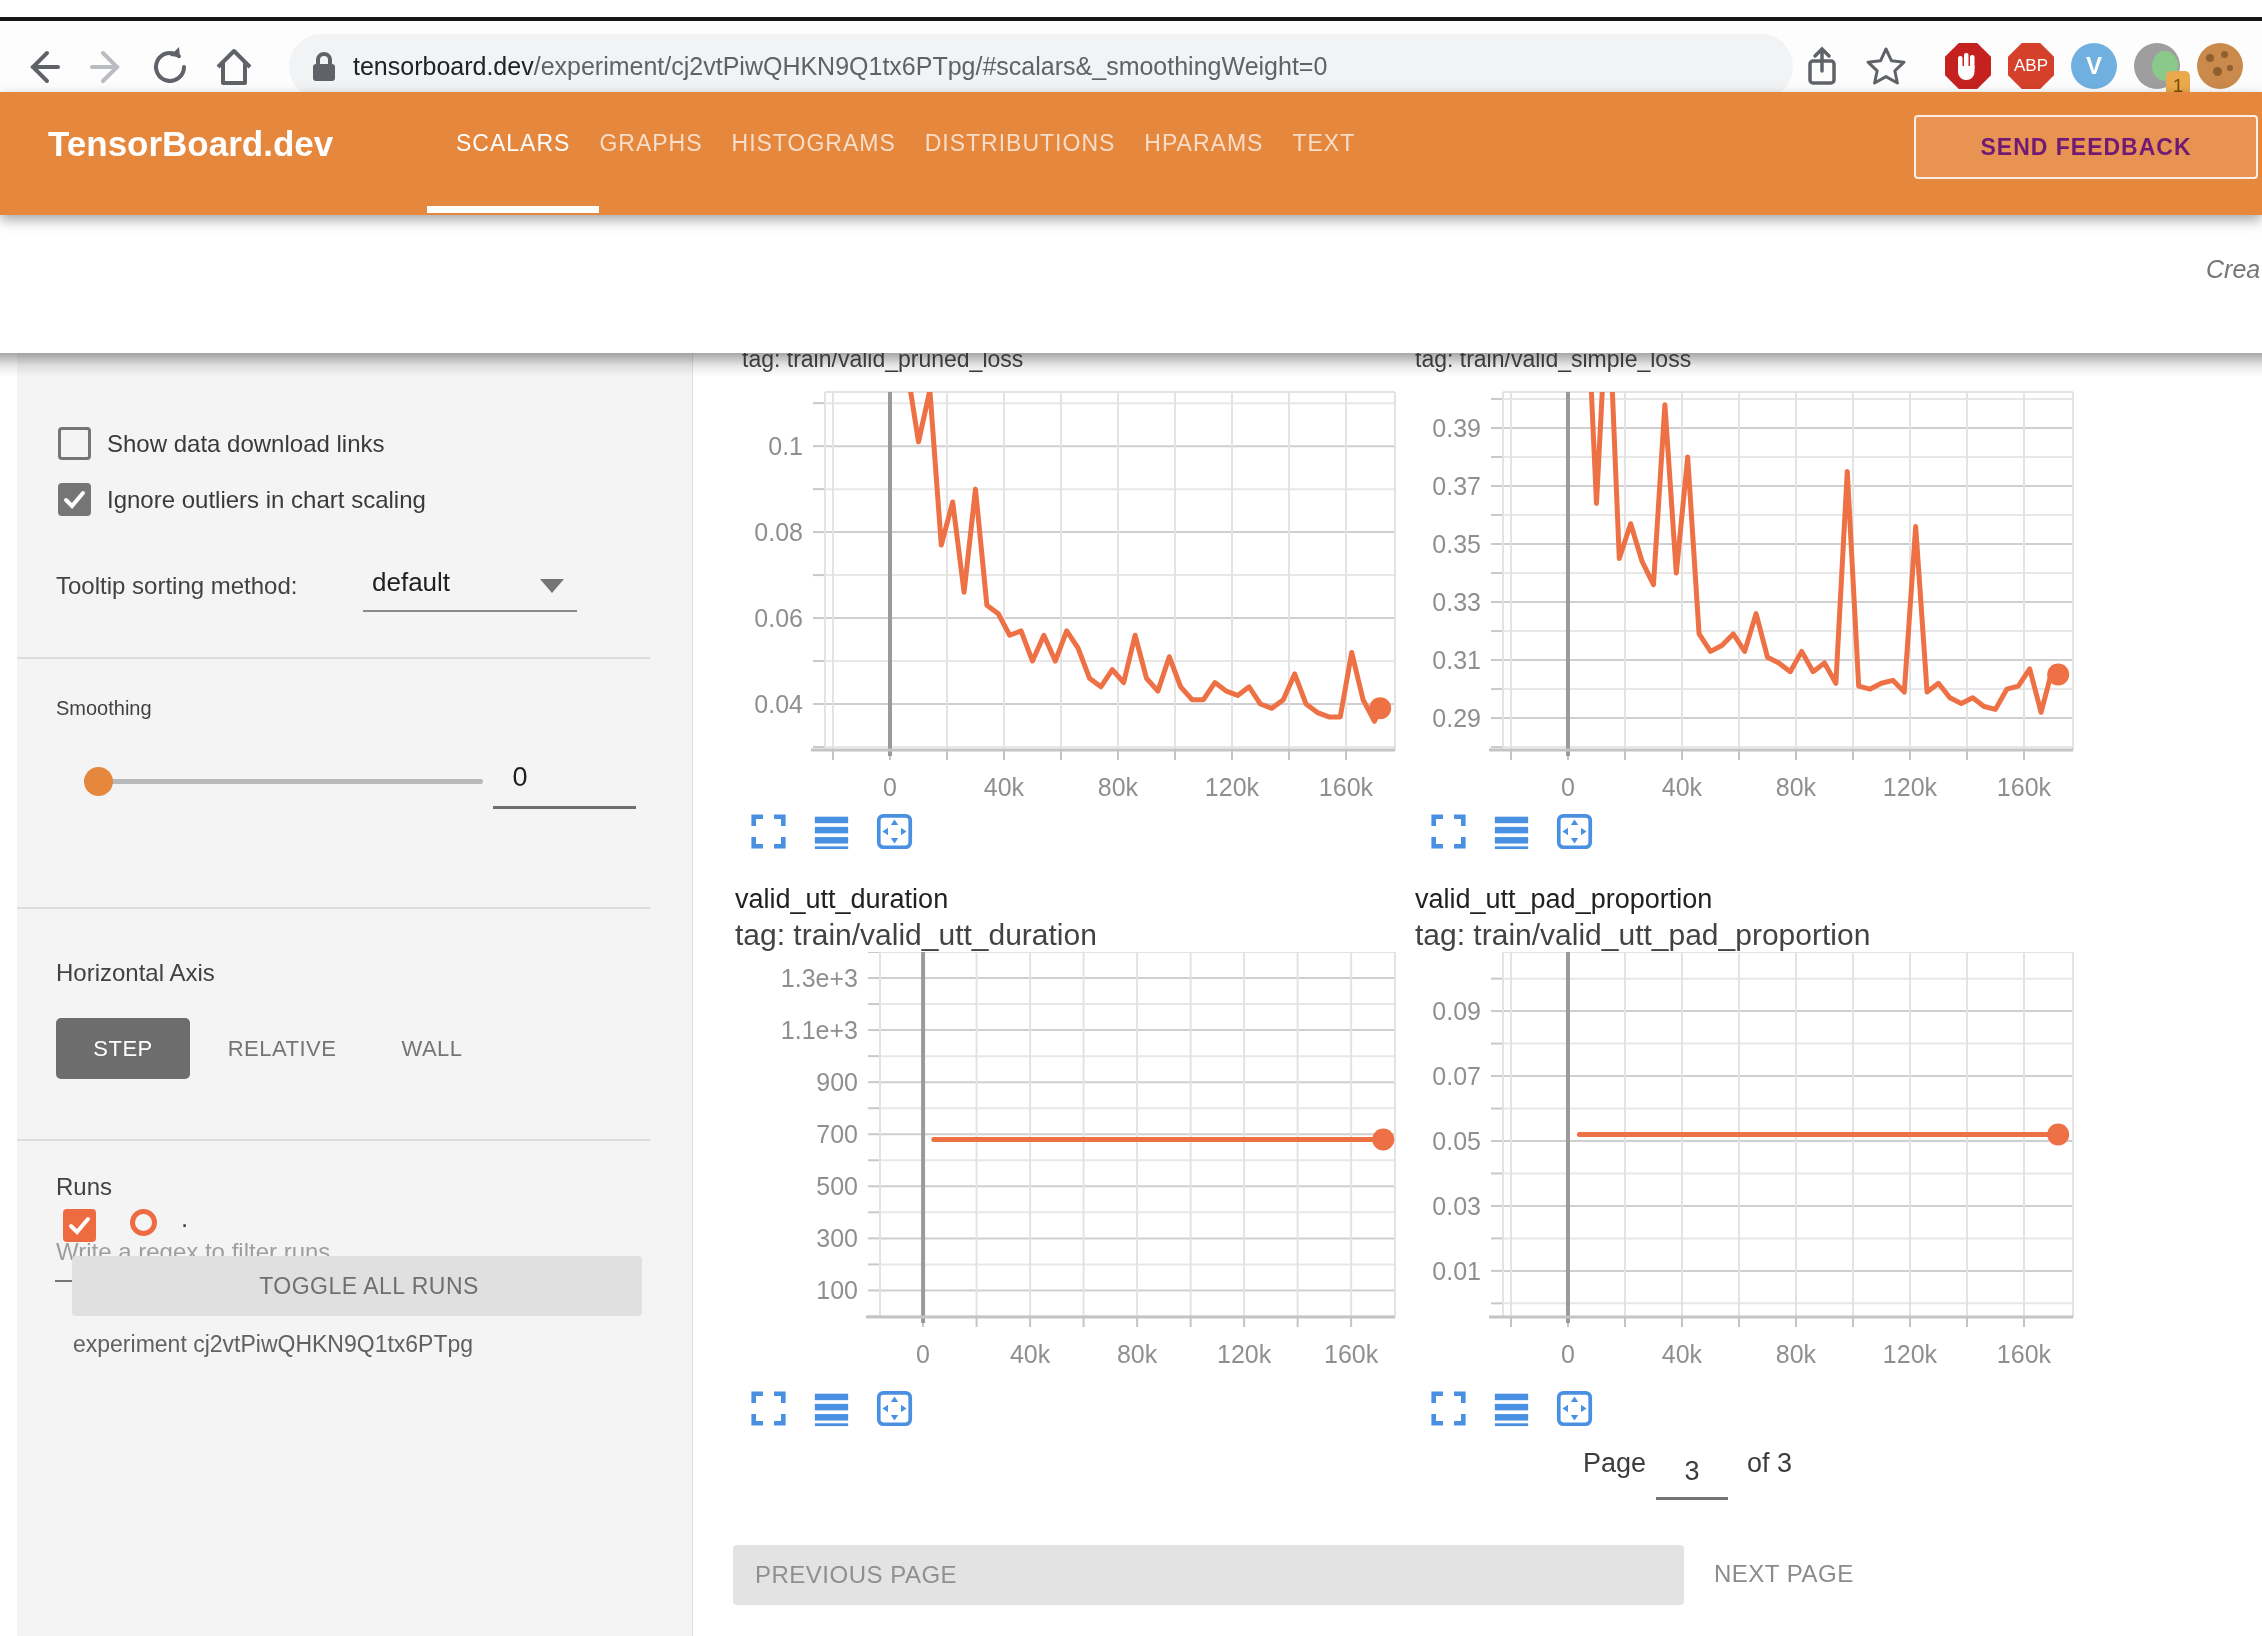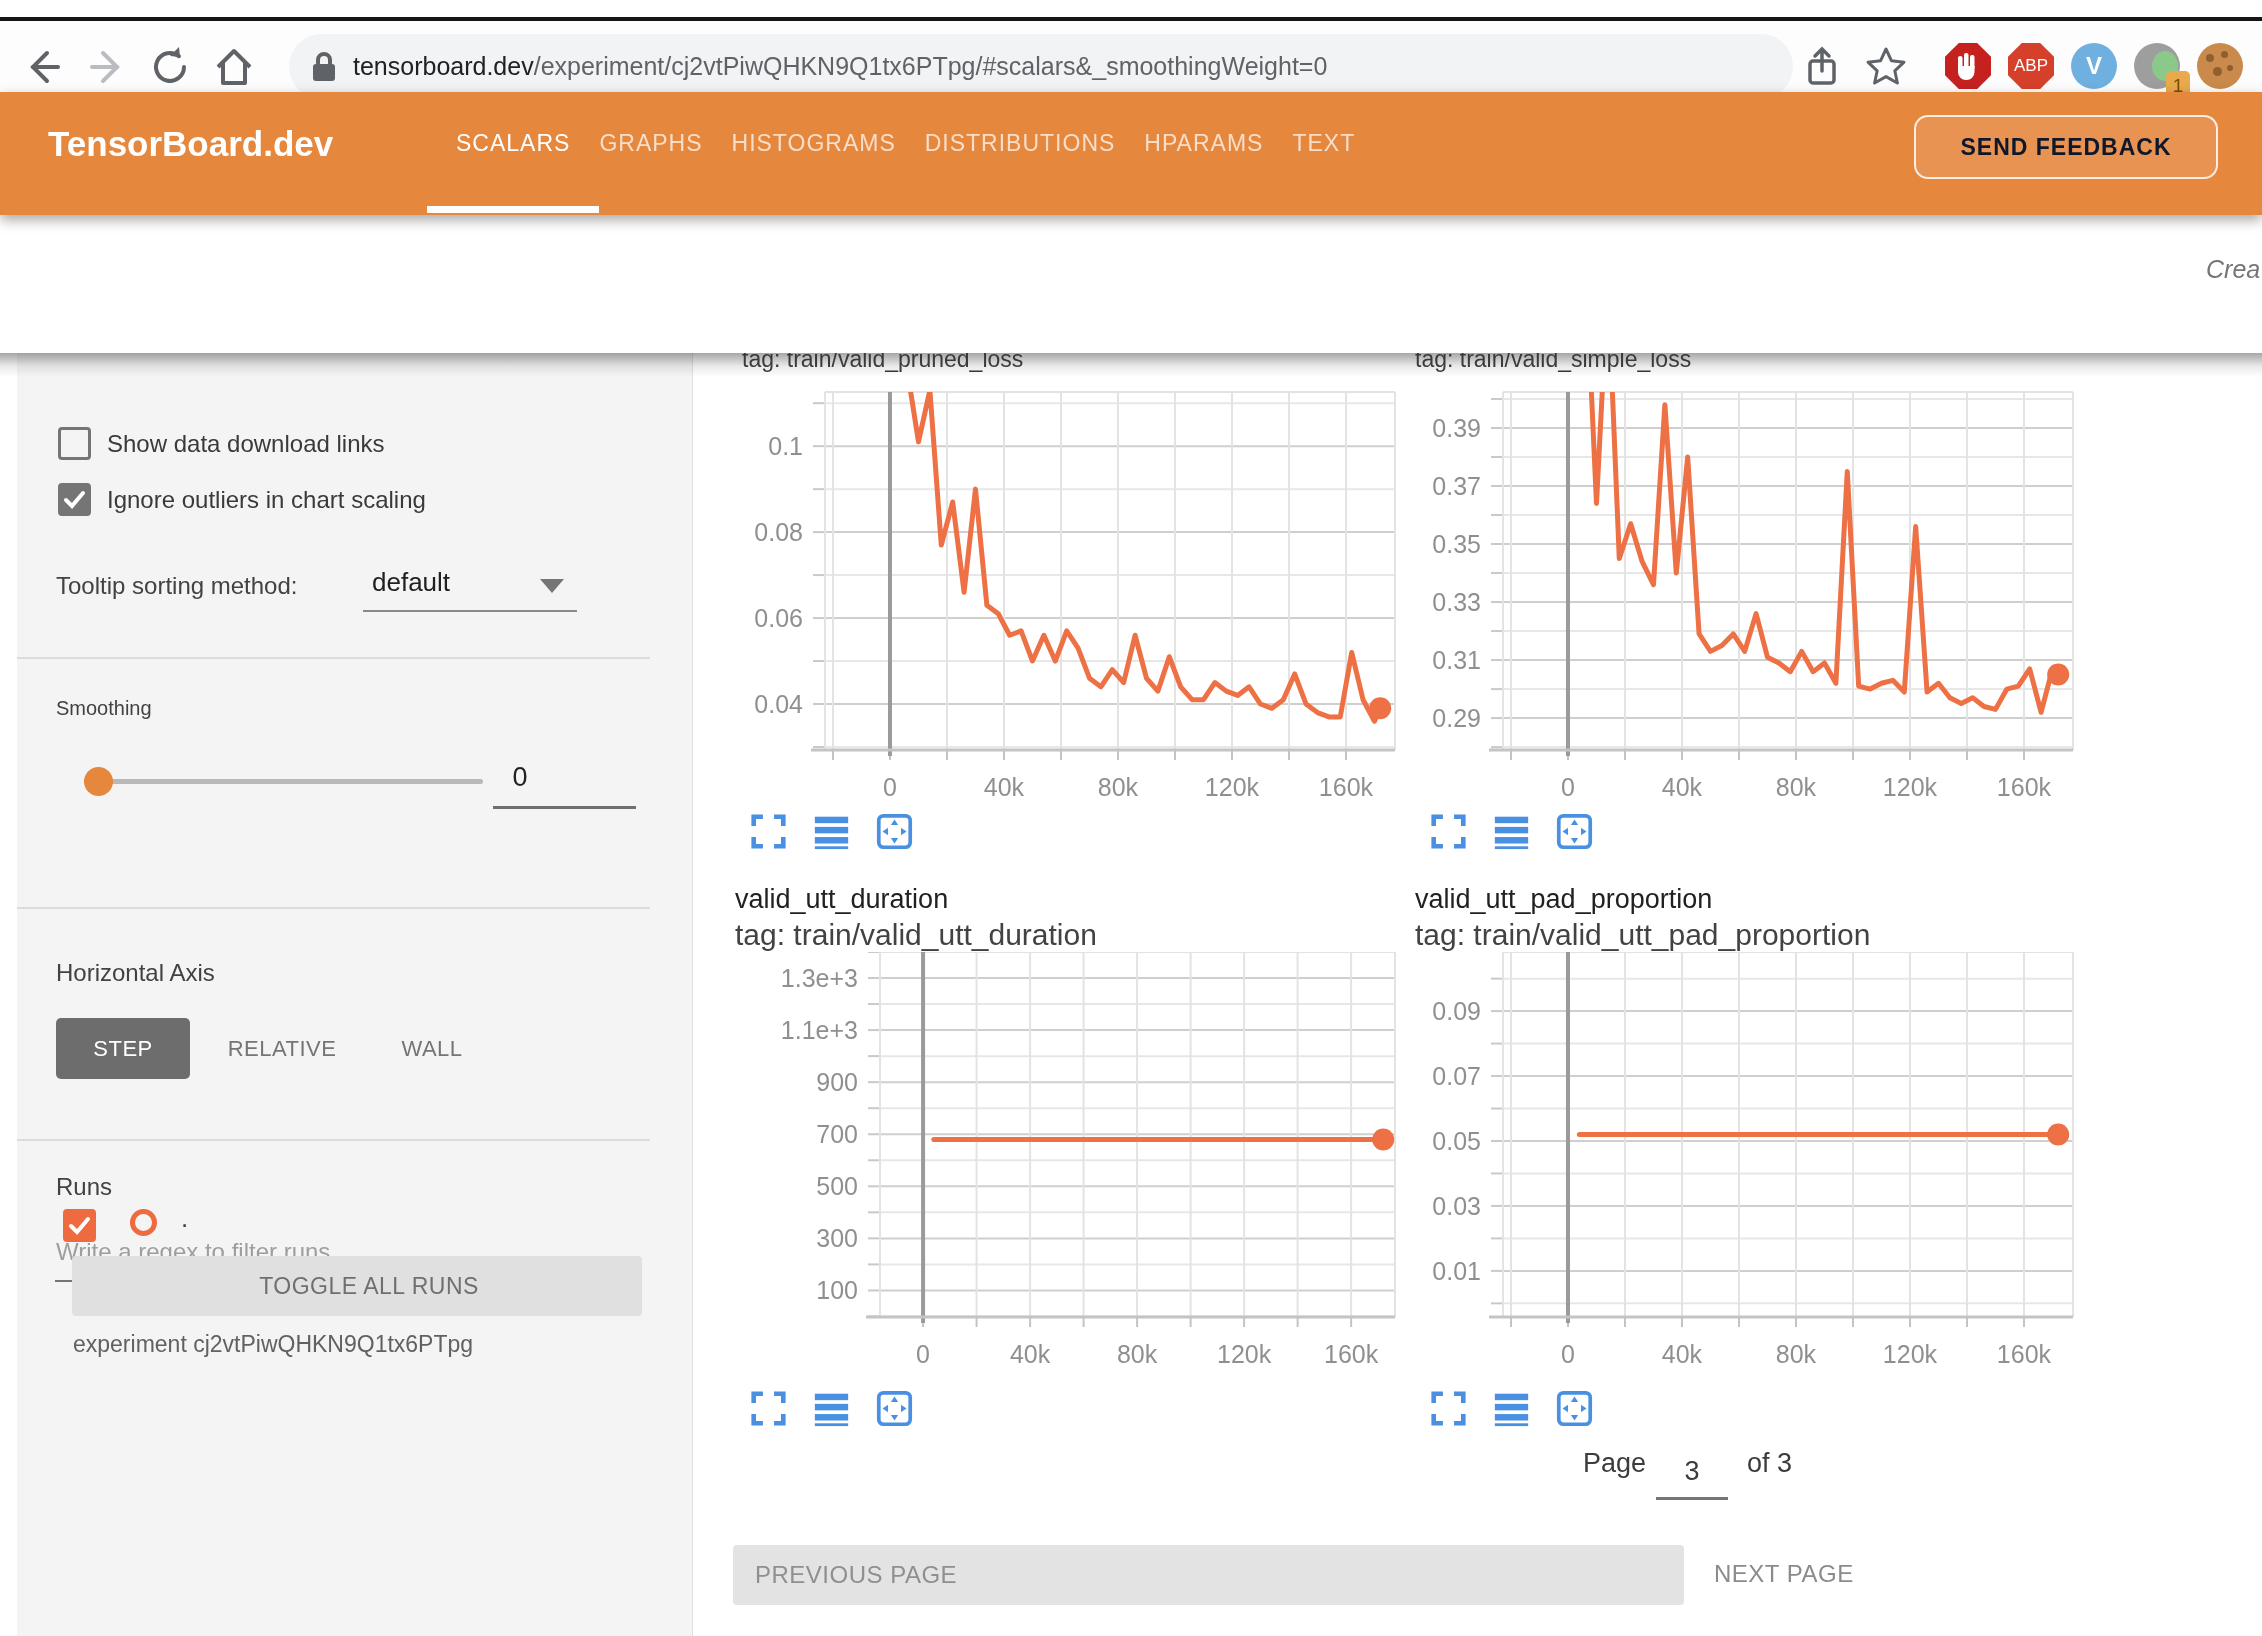--- a/index.html
+++ b/index.html
@@ -18,21 +18,21 @@
   .circle-ext { width:46px; height:46px; border-radius:50%; display:flex; align-items:center; justify-content:center; font-weight:bold; color:#fff; }
   .badge { position:absolute; right:-8px; bottom:-10px; width:24px; height:30px; background:#e9a94c; border-radius:5px; color:#7a4a00; font-size:19px; display:flex; align-items:center; justify-content:center; }
 
   
   .tb-header { position:absolute; left:0; top:92px; width:2262px; height:123px; background:#e6873e; z-index:10; box-shadow:0 5px 12px rgba(0,0,0,0.35); }
   .logo { position:absolute; left:48px; top:32px; font-size:35px; font-weight:bold; color:#fff; }
   .tb-nav { position:absolute; left:456px; top:38px; display:flex; gap:29px; }
   .tb-tab { font-size:23px; letter-spacing:1px; color:rgba(255,255,255,0.72); cursor:pointer; white-space:nowrap; }
   .tb-tab.active { color:#fff; }
   .tab-underline { position:absolute; left:427px; top:114px; width:172px; height:7px; background:#fff; }
-  .feedback-btn { position:absolute; left:1914px; top:23px; width:304px; height:64px; border:2px solid rgba(255,255,255,0.85); border-radius:14px; background:rgba(255,255,255,0.10); color:#0f172a; font-size:23px; font-weight:bold; letter-spacing:1px; display:flex; align-items:center; justify-content:center; }
+  .feedback-btn { position:absolute; left:1914px; top:23px; width:344px; height:64px; border:2px solid rgba(255,255,255,0.85); border-radius:4px; background:rgba(255,255,255,0.10); color:#701a75; font-size:23px; font-weight:bold; letter-spacing:1px; display:flex; align-items:center; justify-content:center; }
 
   
   .subband { position:absolute; left:0; top:215px; width:2262px; height:138px; background:#fff; z-index:5; }
   .exp-title { position:absolute; left:48px; top:96px; font-size:25px; color:#6b6b6b; }
   .crea { position:absolute; left:2206px; top:40px; font-size:25px; font-style:italic; color:#757575; }
   .band-shadow { position:absolute; left:0; top:353px; width:2262px; height:24px; z-index:6;
      background:linear-gradient(to bottom, rgba(60,60,60,0.45), rgba(110,110,110,0.15) 55%, rgba(255,255,255,0)); }
 
   
   .gutter { position:absolute; left:0; top:353px; width:17px; height:1283px; background:#fff; }

